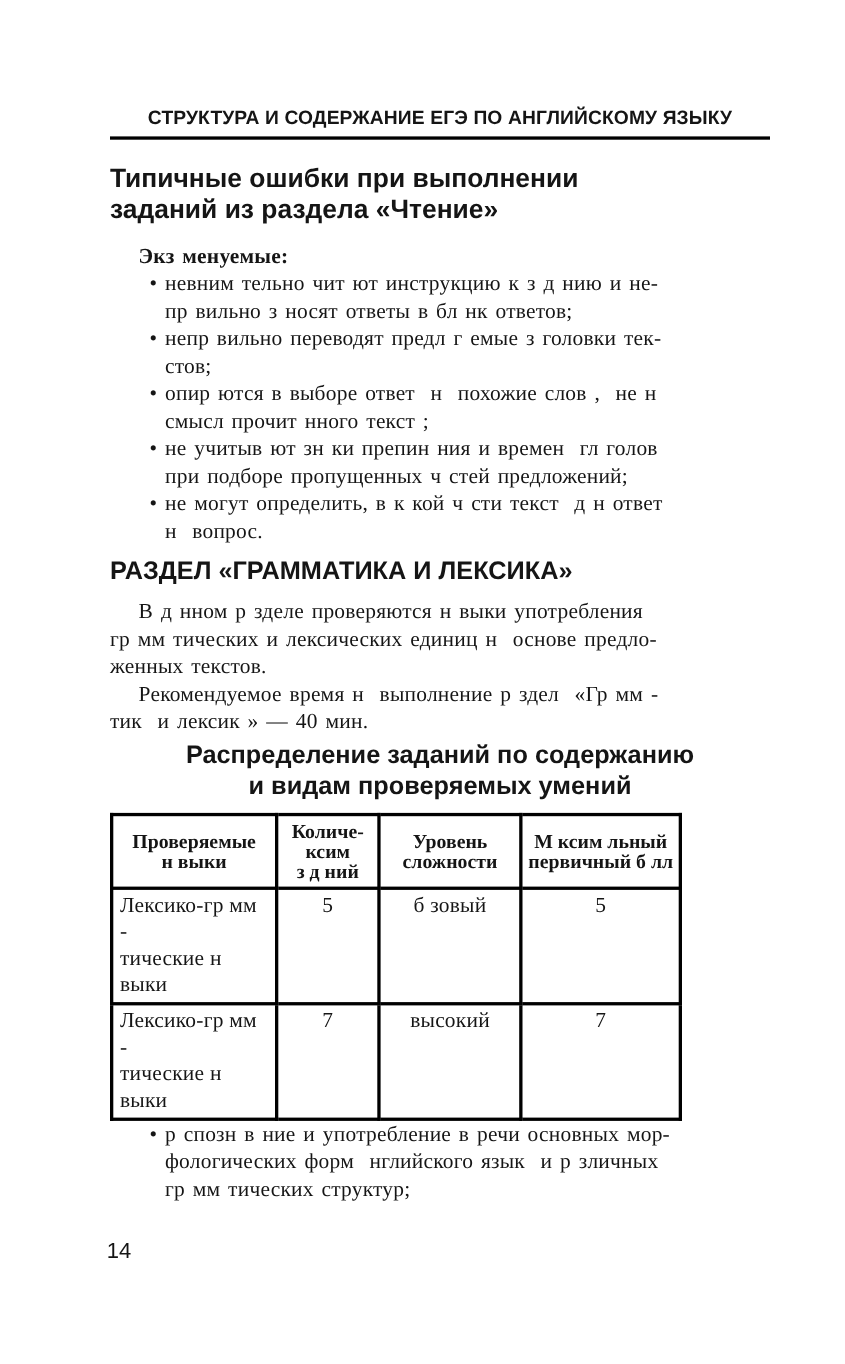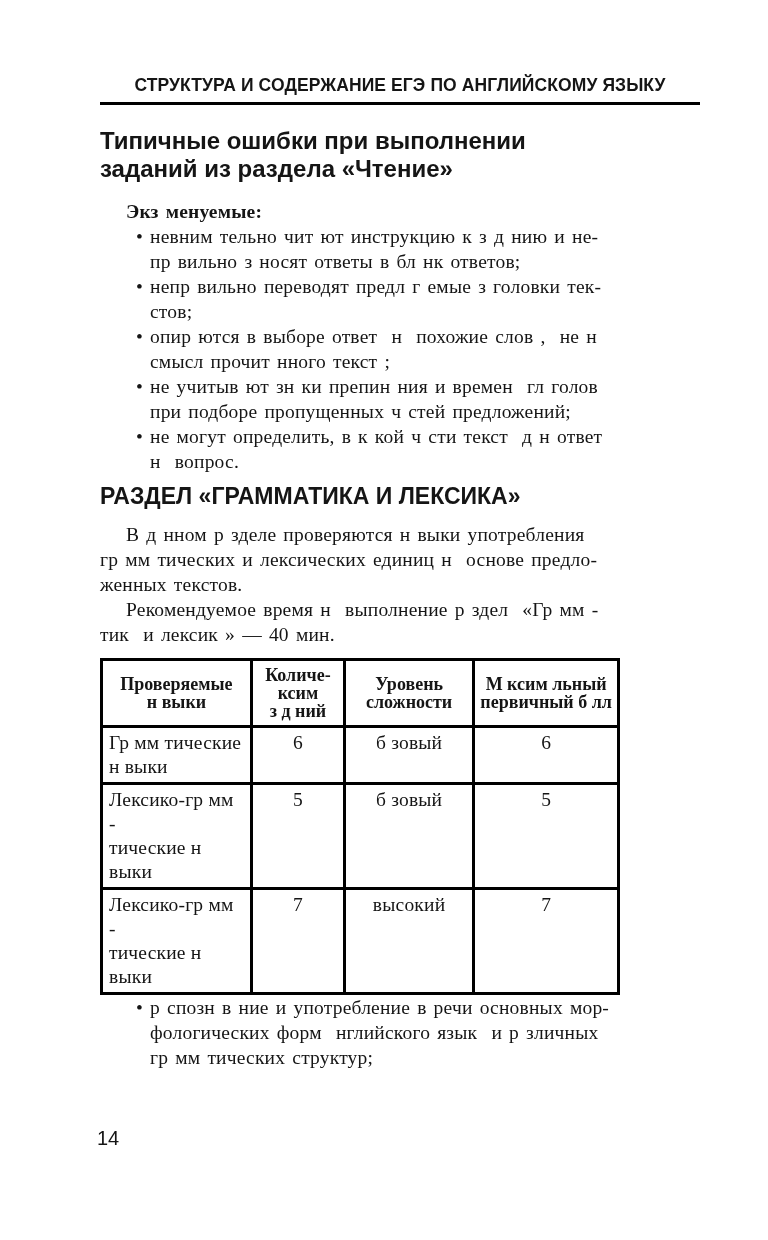--- a/index.html
+++ b/index.html
@@ -5,21 +5,21 @@
   html, body { margin: 0; padding: 0; background: #ffffff; }
   .page {
     position: relative;
     width: 768px;
     height: 1240px;
     background: #ffffff;
     color: #151515;
     font-family: "Liberation Serif", serif;
     overflow: hidden;
   }
-  .content { width: 600px; margin-left: 100px; padding-top: 75px; }
+  .content { width: 600px; margin-left: 100px; padding-top: 97px; }
 
   .running-head {
     font-family: "Liberation Sans", sans-serif;
     font-weight: bold;
     font-size: 17.5px;
     line-height: 20px;
     text-align: center;
     letter-spacing: 0.1px;
     white-space: nowrap;
   }
@@ -149,20 +149,22 @@
     </ul>
 
     <h2 class="section-title">РАЗДЕЛ «ГРАММАТИКА И ЛЕКСИКА»</h2>
 
     <p class="body-text lines indent mt-para1">В д нном р зделе проверяются н выки употребления
 гр мм тических и лексических единиц н  основе предло-
 женных текстов.</p>
     <p class="body-text lines indent">Рекомендуемое время н  выполнение р здел  «Гр мм -
 тик  и лексик » — 40 мин.</p>
 
+    <h2 class="table-title lines">Распределение заданий по содержанию
+и видам проверяемых умений</h2>
 
     <table class="dist">
       <colgroup>
         <col style="width:29%">
         <col style="width:18%">
         <col style="width:25%">
         <col style="width:28%">
       </colgroup>
       <thead>
         <tr>
@@ -172,27 +174,20 @@
 ксим
 з д ний</th>
           <th class="lines">Уровень
 сложности</th>
           <th class="lines">М ксим льный
 первичный б лл</th>
         </tr>
       </thead>
       <tbody>
         <tr>
-          <td class="cell-skill lines">Гр мм тические
-н выки</td>
-          <td class="cell-center">6</td>
-          <td class="cell-center">б зовый</td>
-          <td class="cell-center">6</td>
-        </tr>
-        <tr>
           <td class="cell-skill lines">Лексико-гр мм -
 тические н выки</td>
           <td class="cell-center">5</td>
           <td class="cell-center">б зовый</td>
           <td class="cell-center">5</td>
         </tr>
         <tr>
           <td class="cell-skill lines">Лексико-гр мм -
 тические н выки</td>
           <td class="cell-center">7</td>

